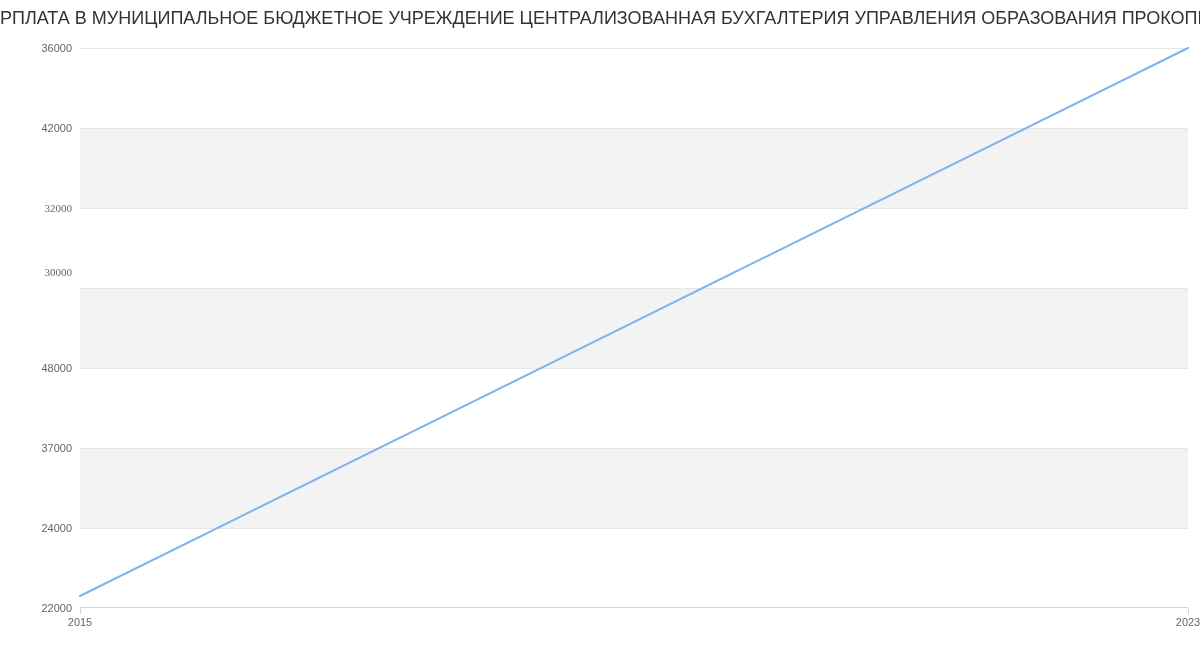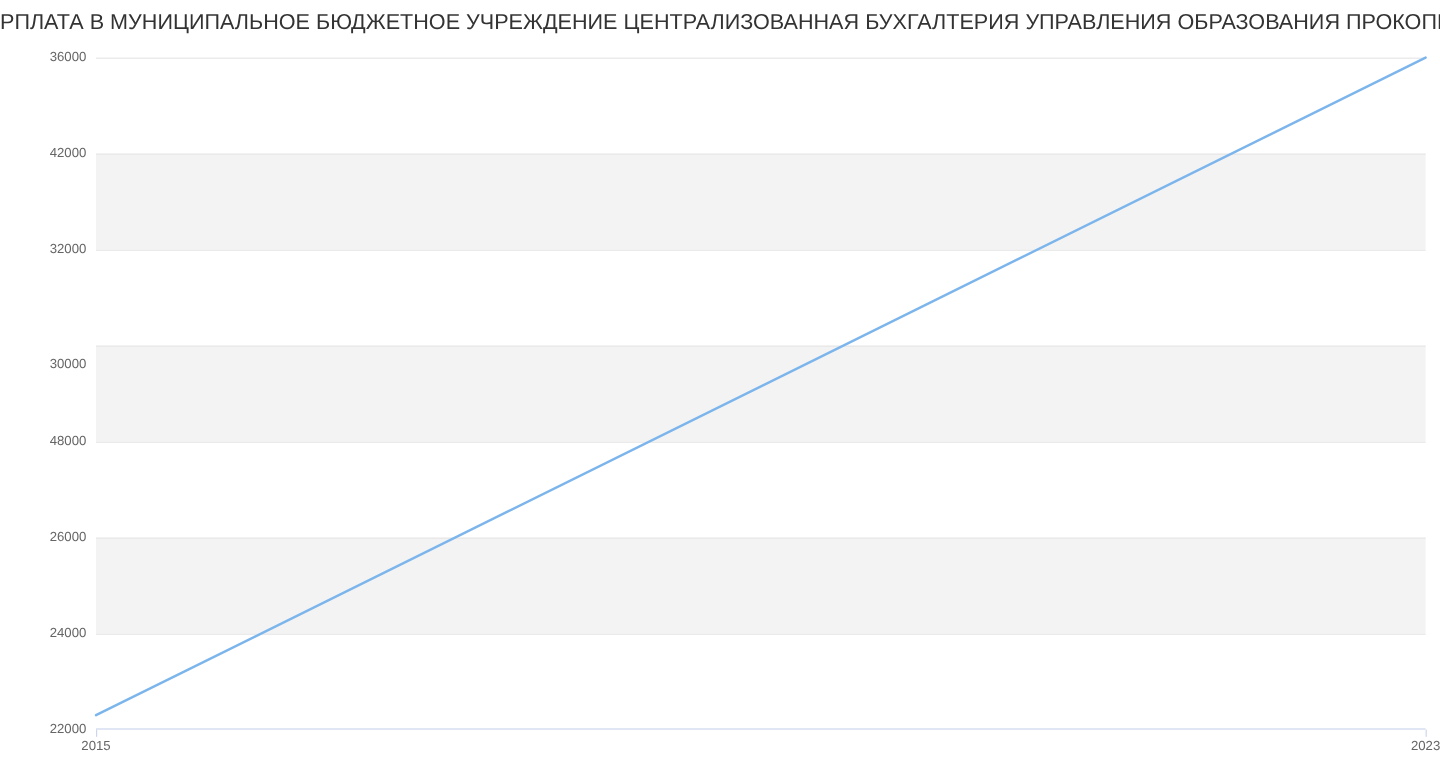--- a/index.html
+++ b/index.html
@@ -118,24 +118,24 @@
         <div class="gridline" style="top: 400px;"></div>
         <div class="gridline" style="top: 320px;"></div>
         <div class="gridline" style="top: 240px;"></div>
         <div class="gridline" style="top: 160px;"></div>
         <div class="gridline" style="top: 80px;"></div>
         <div class="gridline" style="top: 0px;"></div>
       </div>
     <div id="yticks">
         <div class="y-tick" style="top: 560px; margin-left: 20px;">22000</div>
         <div class="y-tick" style="top: 480px;">24000</div>
-        <div class="y-tick" style="top: 400px;">26000</div>
+        <div class="y-tick" style="top: 400px;">37000</div>
         <div class="y-tick" style="top: 320px;">48000</div>
-        <div class="y-tick" style="top: 256px;">30000</div>
-        <div class="y-tick" style="top: 160px;">32000</div>
+        <div class="y-tick" style="top: 224px; font-family: Liberation Serif, serif;">30000</div>
+        <div class="y-tick" style="top: 160px; font-family: Liberation Serif, serif;">32000</div>
         <div class="y-tick" style="top: 80px;">42000</div>
         <div class="y-tick" style="top: 0px;">36000</div>
       </div>
 
     <div class="x-axis-line"></div>
     <div id="xticks">
         <div class="x-tick-mark" style="left: 0px;"></div>
         <div class="x-tick" style="left: 0px;">2015</div>
         <div class="x-tick-mark" style="left: 1108px;"></div>
         <div class="x-tick" style="left: 1108px;">2023</div>

